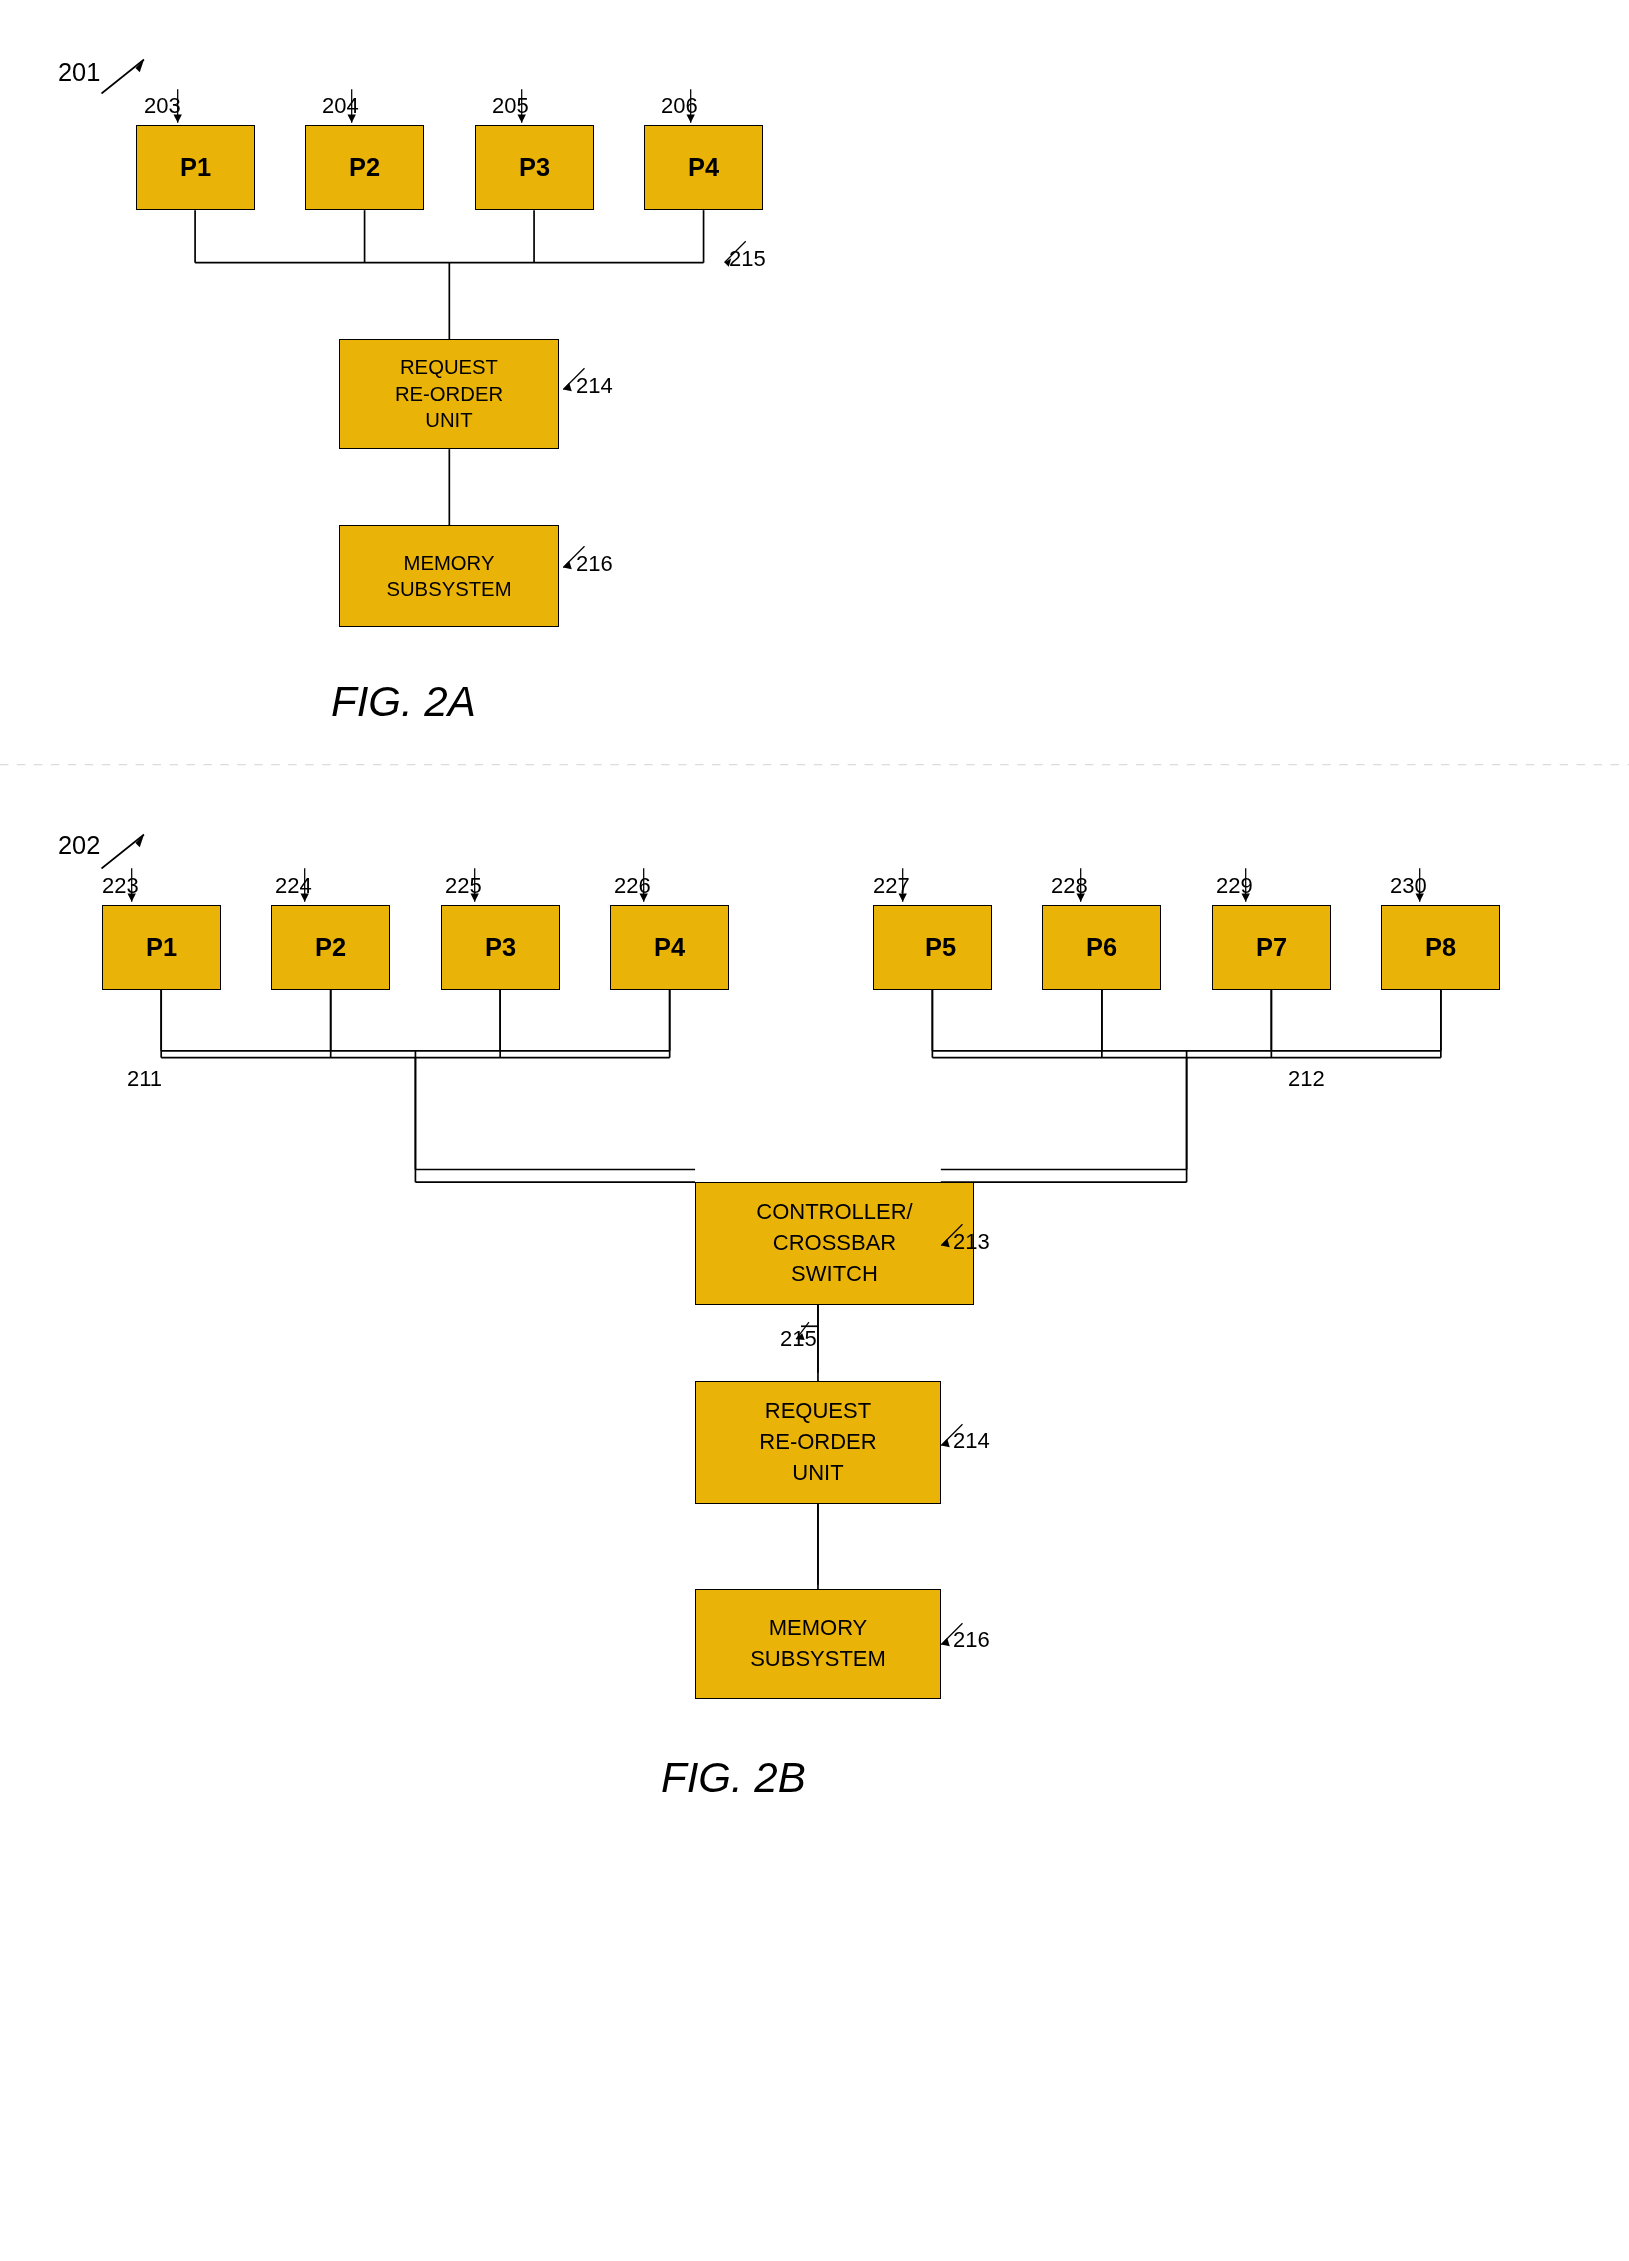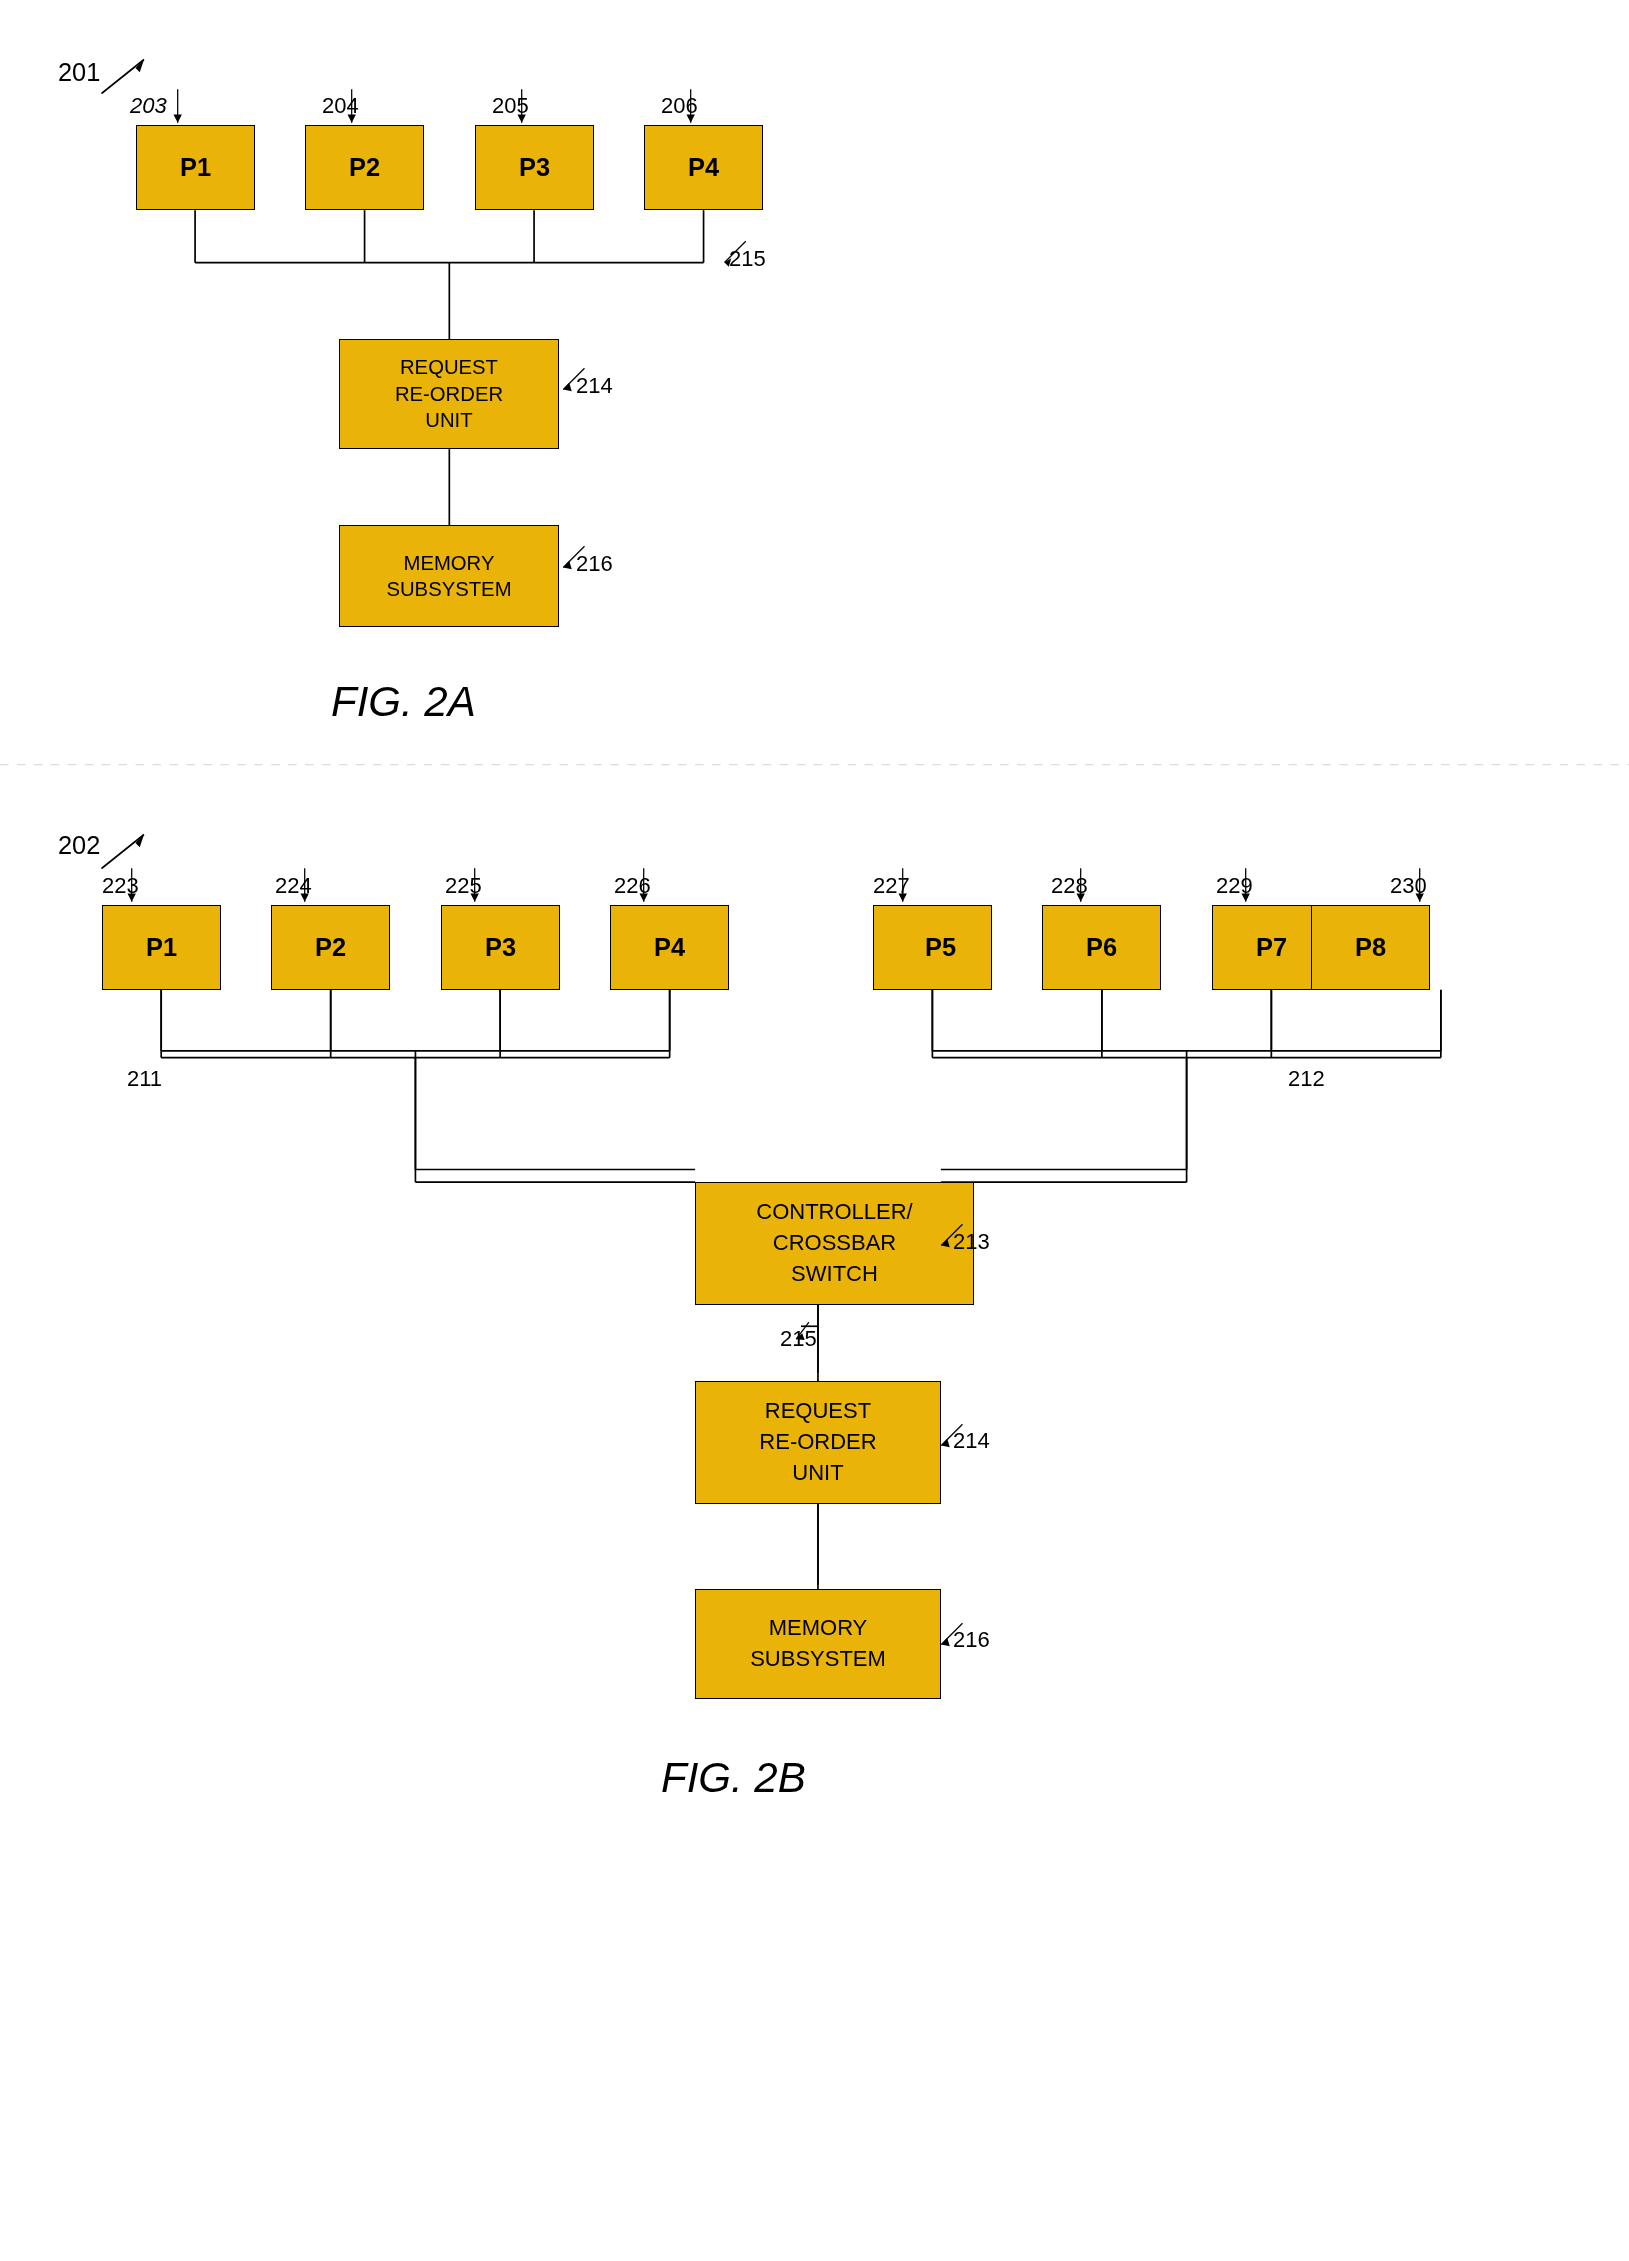--- a/index.html
+++ b/index.html
@@ -129,21 +129,21 @@
   </svg>
 
   <span class="label" style="left:58px; top:58px; font-size:25.4px;">201</span>
 
   <svg style="position:absolute;left:93px;top:51px;width:68px;height:51px;" viewBox="0 0 80 60" width="68" height="51">
     <line x1="10" y1="50" x2="60" y2="10" stroke="#000" stroke-width="2"></line>
     <polygon points="60,10 50,20 55,25" fill="#000"></polygon>
   </svg>
 
   <div class="box box-small" style="left:136px; top:125px;">P1</div>
-  <span class="label" style="left:130px; top:93px;font-style:italic;">203</span>
+  <span class="label" style="left:144px; top:93px;">203</span>
 
   <svg style="position:absolute;left:165px;top:85px;width:25.4px;height:42px;" viewBox="0 0 30 50" width="25.4" height="42">
     <line x1="15" y1="5" x2="15" y2="45" stroke="#000" stroke-width="1.5"></line>
     <polygon points="15,45 10,35 20,35" fill="#000"></polygon>
   </svg>
 
   <div class="box box-small" style="left:305px; top:125px;">P2</div>
   <span class="label" style="left:322px; top:93px;">204</span>
   <svg style="position:absolute;left:339px;top:85px;width:25.4px;height:42px;" viewBox="0 0 30 50" width="25.4" height="42">
     <line x1="15" y1="5" x2="15" y2="45" stroke="#000" stroke-width="1.5"></line>
@@ -243,21 +243,21 @@
     <polygon points="15,45 10,35 20,35" fill="#000"></polygon>
   </svg>
 
   <div class="box box-small" style="left:1212px; top:905px;">P7</div>
   <span class="label" style="left:1216px; top:873px;">229</span>
   <svg style="position:absolute;left:1233px;top:864px;width:25.4px;height:42px;" viewBox="0 0 30 50" width="25.4" height="42">
     <line x1="15" y1="5" x2="15" y2="45" stroke="#000" stroke-width="1.5"></line>
     <polygon points="15,45 10,35 20,35" fill="#000"></polygon>
   </svg>
 
-  <div class="box box-small" style="left:1311px; top:905px;">P8</div>
+  <div class="box box-small" style="left:1381px; top:905px;">P8</div>
   <span class="label" style="left:1390px; top:873px;">230</span>
   <svg style="position:absolute;left:1407px;top:864px;width:25.4px;height:42px;" viewBox="0 0 30 50" width="25.4" height="42">
     <line x1="15" y1="5" x2="15" y2="45" stroke="#000" stroke-width="1.5"></line>
     <polygon points="15,45 10,35 20,35" fill="#000"></polygon>
   </svg>
 
   <span class="label" style="left:1288px; top:1066px;">212</span>
 
   <svg style="position:absolute;top:0;left:0;width:1630px;height:2261px;pointer-events:none;" viewBox="0 0 1923 2668" width="1630" height="2261">
 

